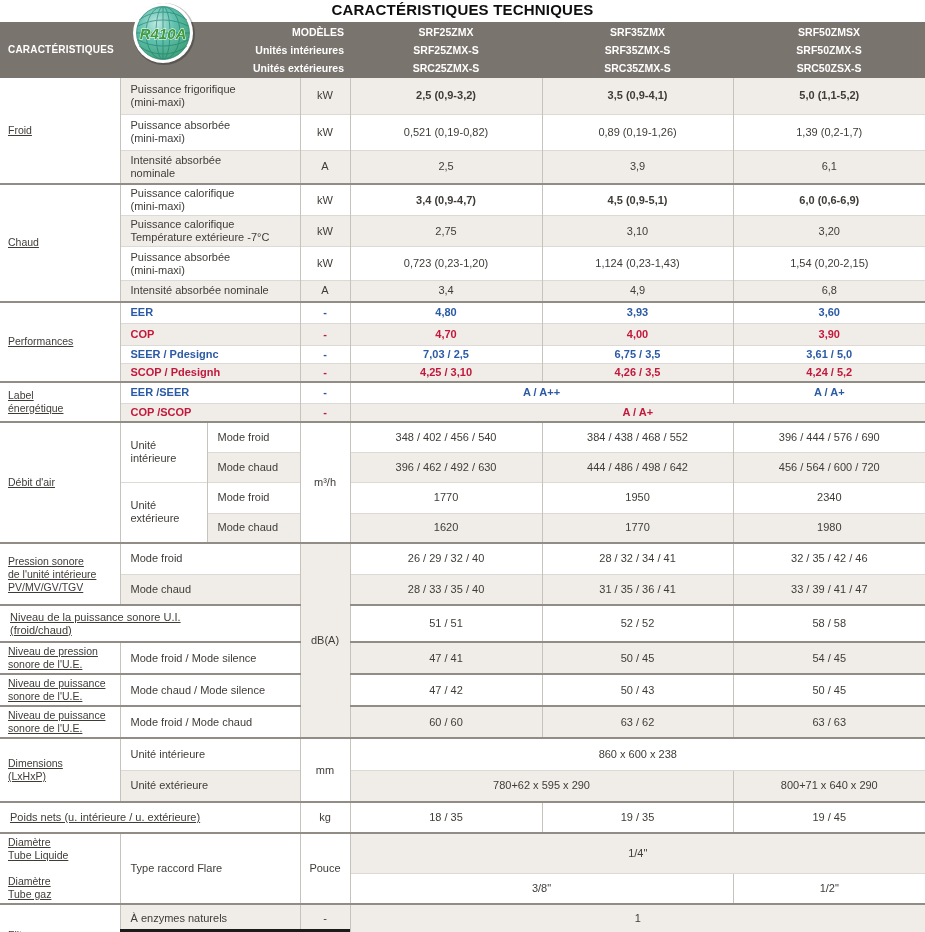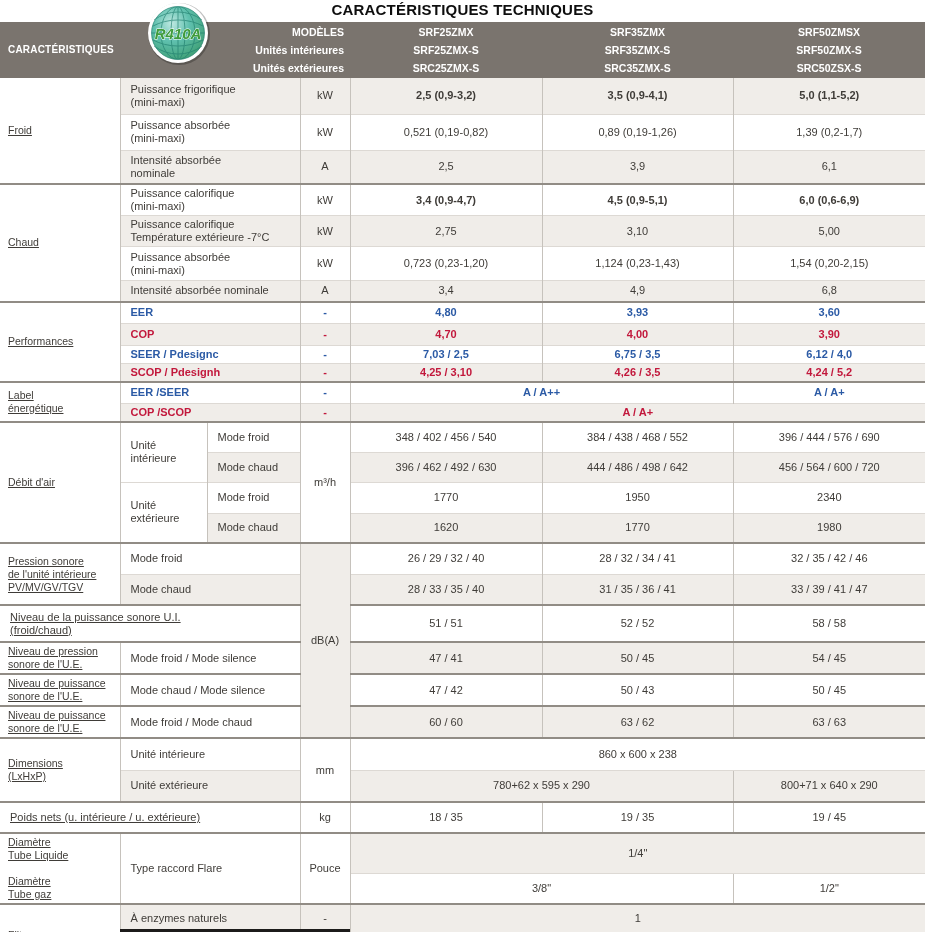--- a/index.html
+++ b/index.html
@@ -21,21 +21,21 @@
   tr.sep>td{border-top:2px solid #918c85;}
   td.x0{border-left:none;text-decoration:underline;}
   td.sec{background:#fff;text-align:left;padding:2px 2px 2px 8px;font-size:10.5px;}
   td.lbl{text-align:left;padding:2px 4px 2px 10px;background:#fff;}
   td.unit{text-align:center;background:#fff;}
   td.val{text-align:center;background:#fff;}
   td.b{background:#f0ede9;}
   td.bold{font-weight:bold;}
   td.blue{color:#2b5aa5;font-weight:bold;}
   td.red{color:#c2183c;font-weight:bold;}
-  #logo{position:absolute;left:145px;top:1px;width:68px;height:66px;z-index:3;}
+  #logo{position:absolute;left:130px;top:1px;width:68px;height:66px;z-index:3;}
   #bottombar{position:absolute;left:120px;top:929px;width:230px;height:3px;background:#1c1b1a;z-index:2;}
 </style>
 </head>
 <body>
 
 <div id="page">
   <div class="title">CARACTÉRISTIQUES TECHNIQUES</div>
 
   <div id="logo">
     <svg width="68" height="66" viewBox="0 0 68 66">
@@ -125,21 +125,21 @@
           <td class="val bold">3,4 (0,9-4,7)</td>
           <td class="val bold">4,5 (0,9-5,1)</td>
           <td class="val bold">6,0 (0,6-6,9)</td>
         </tr>
         <tr style="height: 30px;">
           <td colspan="2" class="lbl b">Puissance calorifique
 Température extérieure -7°C</td>
           <td class="unit b">kW</td>
           <td class="val b">2,75</td>
           <td class="val b">3,10</td>
-          <td class="val b">5,00</td>
+          <td class="val b">3,20</td>
         </tr>
         <tr style="height: 34px;">
           <td colspan="2" class="lbl">Puissance absorbée
 (mini-maxi)</td>
           <td class="unit">kW</td>
           <td class="val">0,723 (0,23-1,20)</td>
           <td class="val">1,124 (0,23-1,43)</td>
           <td class="val">1,54 (0,20-2,15)</td>
         </tr>
         <tr style="height: 21px;">
@@ -162,21 +162,21 @@
           <td class="unit red b">-</td>
           <td class="val red b">4,70</td>
           <td class="val red b">4,00</td>
           <td class="val red b">3,90</td>
         </tr>
         <tr style="height: 17px;">
           <td colspan="2" class="lbl blue">SEER / Pdesignc</td>
           <td class="unit blue">-</td>
           <td class="val blue">7,03 / 2,5</td>
           <td class="val blue">6,75 / 3,5</td>
-          <td class="val blue">6,12 / 4,0</td>
+          <td class="val blue">3,61 / 5,0</td>
         </tr>
         <tr style="height: 16px;">
           <td colspan="2" class="lbl red b">SCOP / Pdesignh</td>
           <td class="unit red b">-</td>
           <td class="val red b">4,25 / 3,10</td>
           <td class="val red b">4,26 / 3,5</td>
           <td class="val red b">4,24 / 5,2</td>
         </tr>
         <tr class="sep" style="height: 21px; margin-top: 48px;">
           <td rowspan="2" class="sec x0">Label

